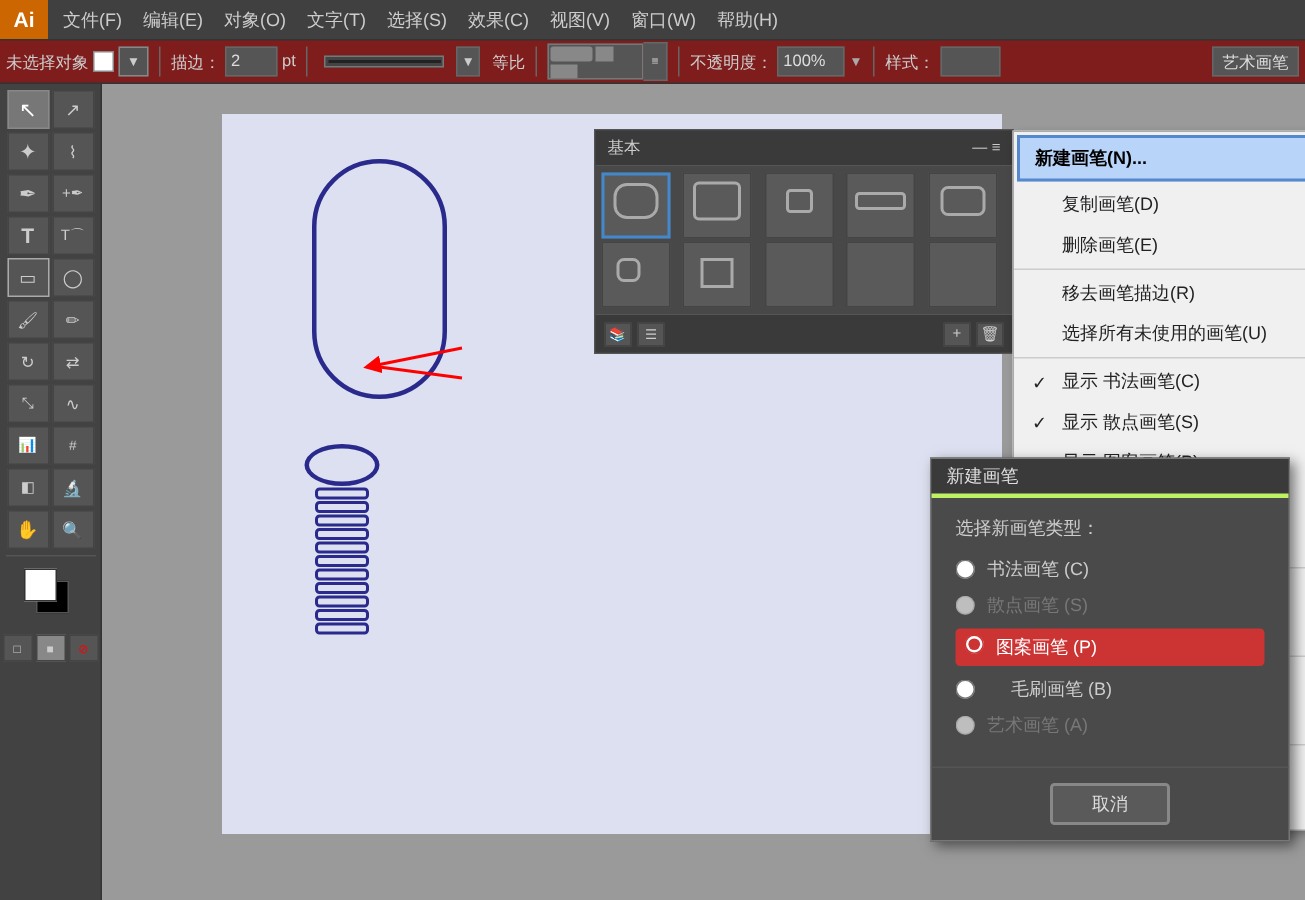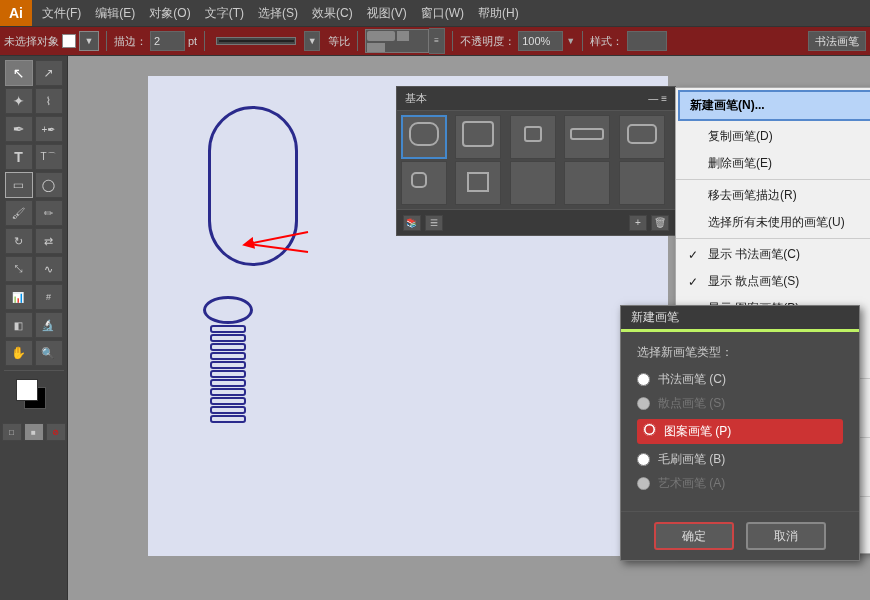--- a/index.html
+++ b/index.html
@@ -108,21 +108,21 @@
   <div class="toolbar-divider"></div>
   <div class="opacity-section">
     <span class="toolbar-text">不透明度：</span>
     <input class="toolbar-input" style="width: 45px;" value="100%">
     <span style="color:#aaa;font-size:9px;cursor:pointer;">▼</span>
   </div>
   <div class="toolbar-divider"></div>
   <span class="toolbar-text">样式：</span>
   <input class="toolbar-input" style="width: 40px;" value="">
   <div style="flex:1;"></div>
-  <button class="doc-settings-btn">书法画笔</button>
+  <button class="doc-settings-btn">艺术画笔</button>
 </div>
 
 <div id="main">
 
   <div id="toolbox">
     <div class="tool-row">
       <div class="tool-btn active">
         <span style="font-size:14px;color:#fff;">↖</span>
       </div>
       <div class="tool-btn">
@@ -409,31 +409,30 @@
             <span>书法画笔 (C)</span>
           </div>
           <div style="display:flex;align-items:center;gap:8px;margin:7px 0;color:#777;font-size:12px;">
             <input type="radio" name="brush-type" disabled="" style="width: 13px; height: 13px;">
             <span>散点画笔 (S)</span>
           </div>
           <div style="display:flex;gap:8px;margin:7px 0;background:#cc3333;padding:4px 6px;border-radius:3px;color:white;font-size:12px;">
             <input type="radio" name="brush-type" checked="" style="width: 13px; height: 13px; accent-color: rgb(204, 51, 51);">
             <span>图案画笔 (P)</span>
           </div>
-          <div style="display:flex;align-items:center;gap:8px;margin:7px 0;color:#ccc;font-size:12px;">
+          <div style="display:flex;align-items:center;gap:24px;margin:7px 0;color:#ccc;font-size:12px;">
             <input type="radio" name="brush-type" style="width: 13px; height: 13px;">
             <span>毛刷画笔 (B)</span>
           </div>
           <div style="display:flex;align-items:center;gap:8px;margin:7px 0;color:#777;font-size:12px;">
             <input type="radio" name="brush-type" disabled="" style="width: 13px; height: 13px;">
             <span>艺术画笔 (A)</span>
           </div>
         </div>
         <div style="display:flex;justify-content:center;gap:12px;padding:10px;border-top:1px solid #555;">
-          <button style="width:80px;height:28px;background:#5a5a5a;border:2px solid #cc4444;color:#ddd;font-size:12px;cursor:pointer;border-radius:3px;">确定</button>
           <button style="width:80px;height:28px;background:#5a5a5a;border:2px solid #888;color:#ddd;font-size:12px;cursor:pointer;border-radius:3px;">取消</button>
         </div>
       </div>
 
     </div>
   </div>
 
 </div>
 
 </body></html>

